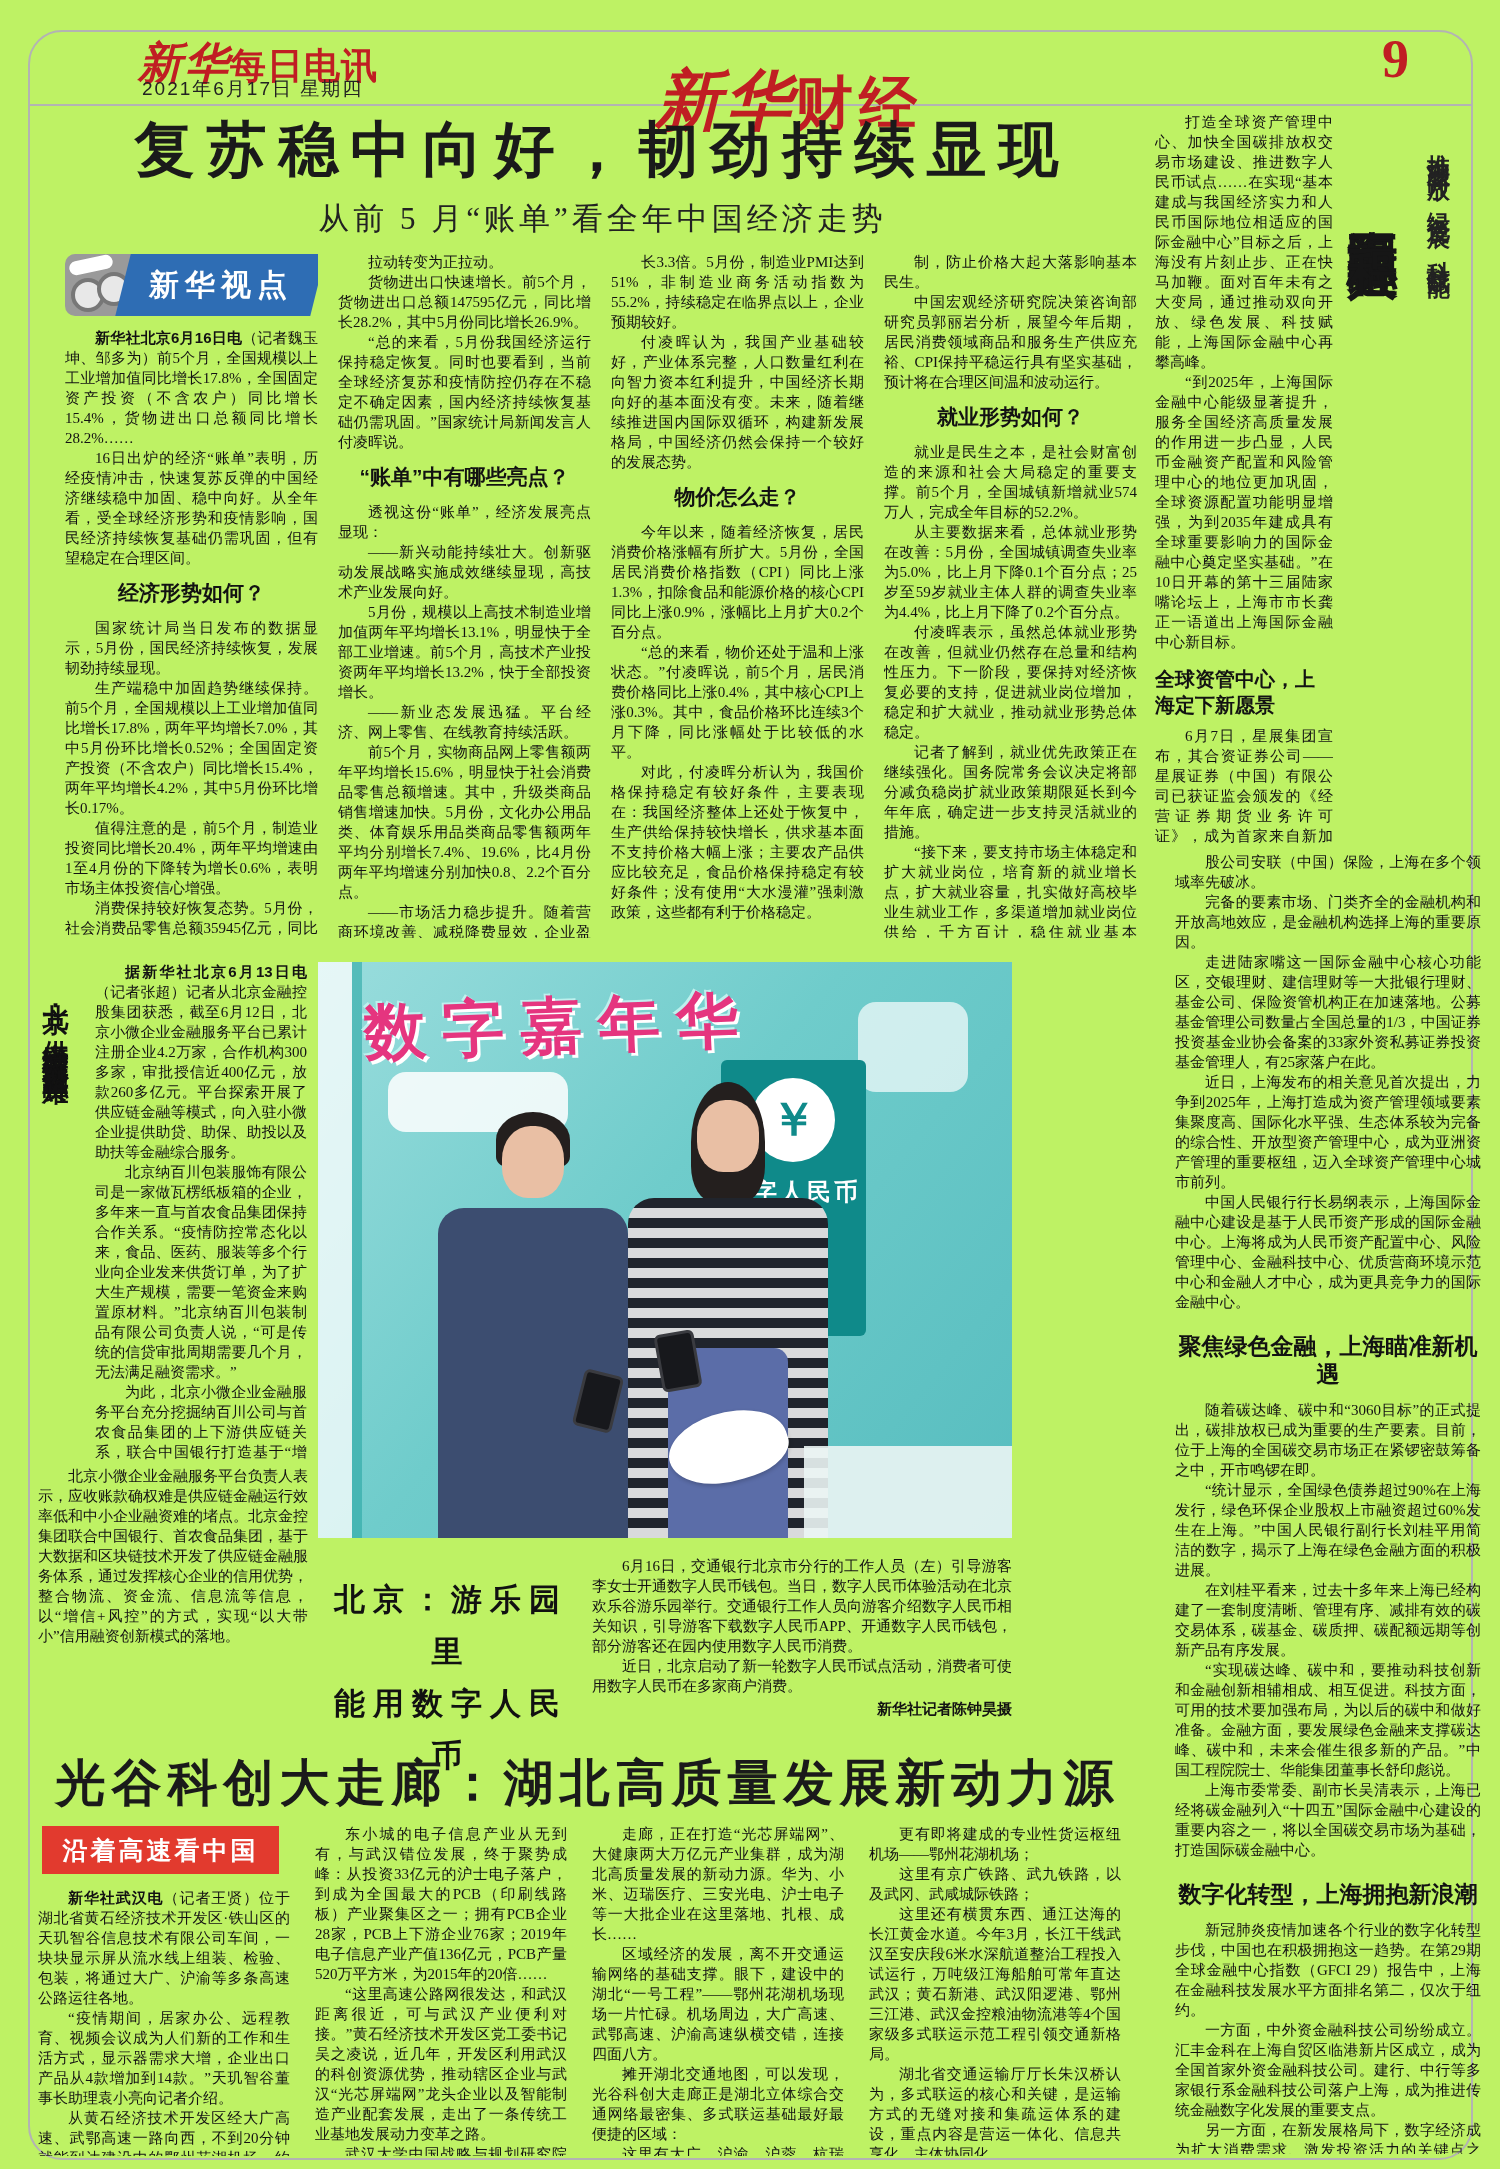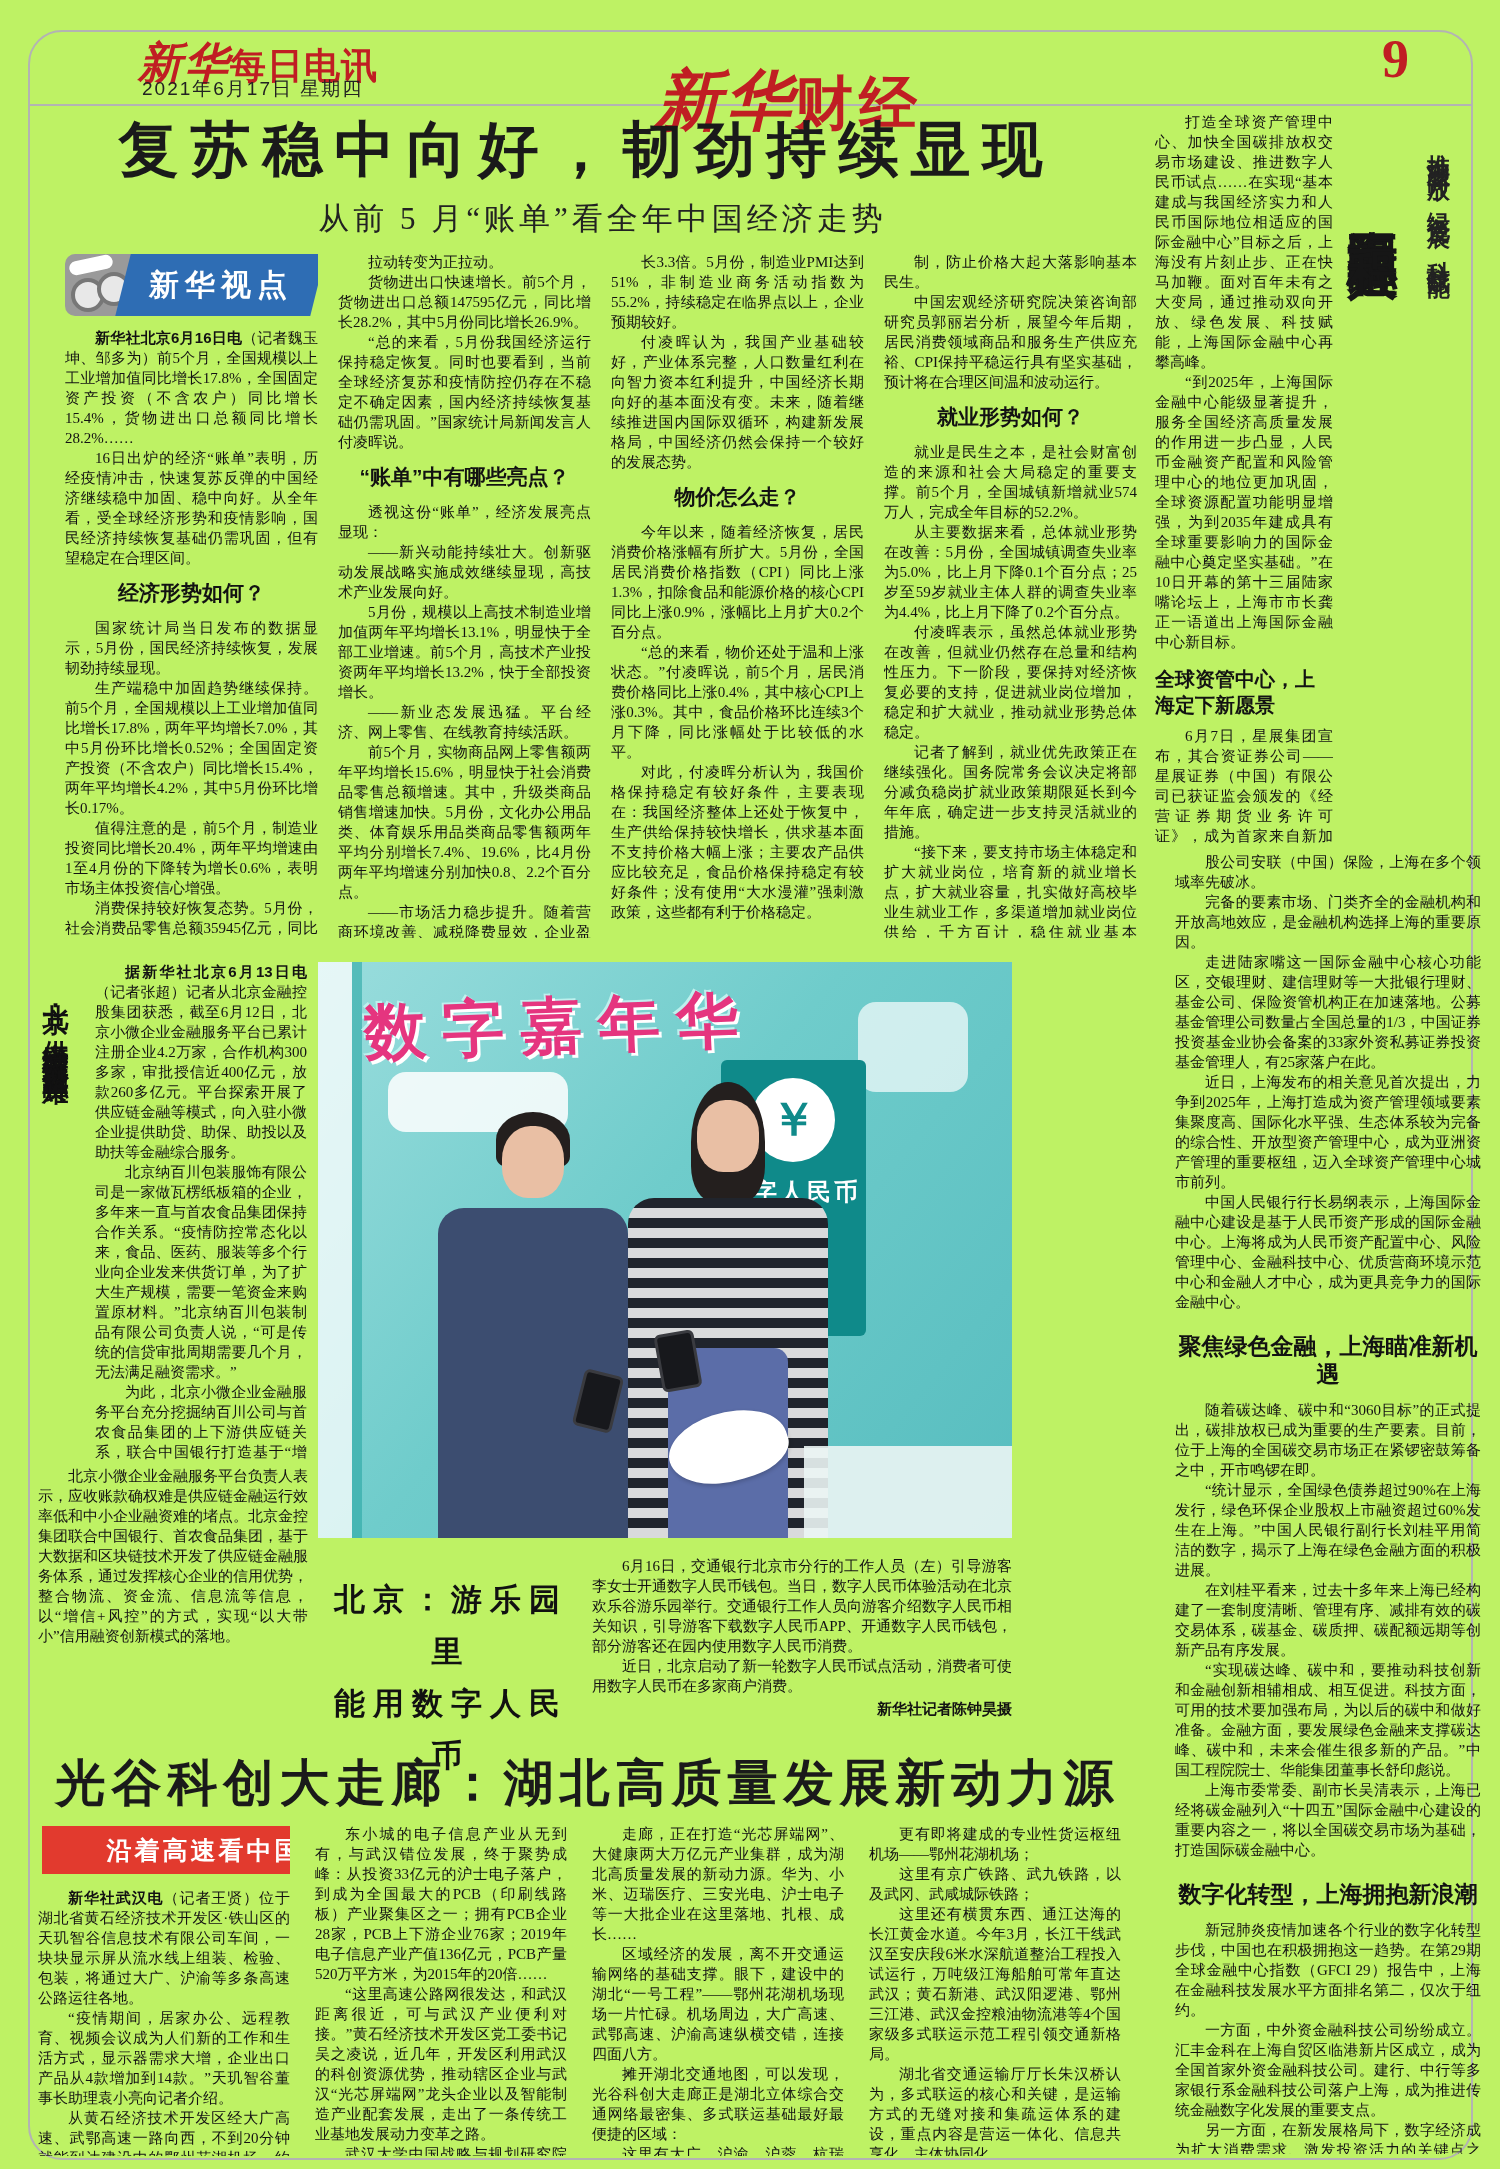--- a/index.html
+++ b/index.html
@@ -12,21 +12,21 @@
   
   .brand{left:138px;top:34px;color:#c01e23;white-space:nowrap;}
   .brand .script{font-size:44px;font-weight:900;font-style:italic;letter-spacing:2px;}
   .brand .rest{font-size:36px;font-weight:900;letter-spacing:1px;}
   .mast-date{left:142px;top:76px;font-size:19px;color:#222;letter-spacing:2px;font-family:"Liberation Sans",sans-serif;}
   .section-title{left:655px;top:24px;color:#c01e23;white-space:nowrap;margin-top:32px;}
   .section-title .script{font-size:66px;font-weight:900;font-style:italic;letter-spacing:4px;}
   .section-title .rest{font-size:58px;font-weight:900;letter-spacing:6px;}
   .page-num{left:1382px;top:28px;font-size:54px;font-weight:700;color:#c01e23;}
   
-  .main-headline{left:49px;top:110px;width:1075px;text-align:center;font-size:60px;font-weight:900;
+  .main-headline{left:65px;top:110px;width:1075px;text-align:center;font-size:60px;font-weight:900;
                  letter-spacing:12px;color:#1a1a1a;white-space:nowrap;}
   .main-subhead{left:65px;top:198px;width:1075px;text-align:center;font-size:31px;letter-spacing:4px;color:#222;}
   .bottom-headline{left:40px;top:1750px;width:1095px;text-align:center;font-size:50px;font-weight:900;
                    letter-spacing:6px;color:#1a1a1a;white-space:nowrap;}
   
   .tcol{overflow:hidden;font-size:15px;line-height:20px;}
   .mcol{top:252px;height:686px;width:253px;}
   .para{margin:0;text-indent:2em;text-align:justify;}
   .colhead{font-family:"Liberation Sans",sans-serif;font-weight:700;font-size:21px;line-height:26px;
            text-align:center;text-indent:0;margin:12px 0 12px;}
@@ -40,21 +40,21 @@
   .xh-badge .binoc{width:66px;position:relative;background:#9a9a9a;border-radius:10px 0 0 10px;overflow:hidden;}
   .xh-badge .lens{position:absolute;width:26px;height:26px;border-radius:50%;background:#e8e8e8;border:4px solid #777;}
   .l1{left:6px;top:24px;} .l2{left:32px;top:18px;}
   .xh-badge .strap{position:absolute;left:4px;top:4px;width:44px;height:14px;background:#fff;border-radius:8px;transform:rotate(-12deg);}
   .xh-badge .blue{flex:1;background:#2e6db4;transform:skewX(-14deg);margin-left:-8px;
                   display:flex;align-items:center;justify-content:center;}
   .xh-badge .blue span{transform:skewX(14deg);color:#fff;font-family:"Liberation Sans",sans-serif;
                   font-weight:700;font-size:30px;letter-spacing:6px;white-space:nowrap;}
   
   .hw-badge{width:237px;height:48px;background:#e23a2e;color:#fff;display:flex;align-items:center;justify-content:center;
-            font-family:"Liberation Sans",sans-serif;font-weight:700;font-size:25px;letter-spacing:3px;margin:2px 0 14px 4px;padding-left:44px;}
+            font-family:"Liberation Sans",sans-serif;font-weight:700;font-size:25px;letter-spacing:3px;margin:2px 0 14px 4px;}
   
   .vtext{writing-mode:vertical-rl;text-orientation:upright;}
   .bj-vhead{left:38px;top:984px;height:482px;font-size:26px;font-weight:900;letter-spacing:3px;color:#111;}
   .sh-vhead{left:1340px;top:190px;height:668px;font-size:50px;font-weight:900;letter-spacing:2px;color:#161616;}
   .sh-kicker{left:1424px;top:136px;height:410px;font-size:23px;font-weight:700;letter-spacing:5px;color:#222;
              font-family:"Liberation Sans",sans-serif;}
   
   .photo{left:318px;top:962px;width:694px;height:576px;background:linear-gradient(130deg,#9adddd 0%,#6fcccb 45%,#57bdbf 100%);overflow:hidden;}
   .ph-banner{position:absolute;left:46px;top:22px;font-size:62px;font-weight:900;letter-spacing:16px;
              color:#e5357f;text-shadow:3px 3px 0 #ffffff,-2px -2px 0 #bff0ee;transform:rotate(-2deg);white-space:nowrap;

